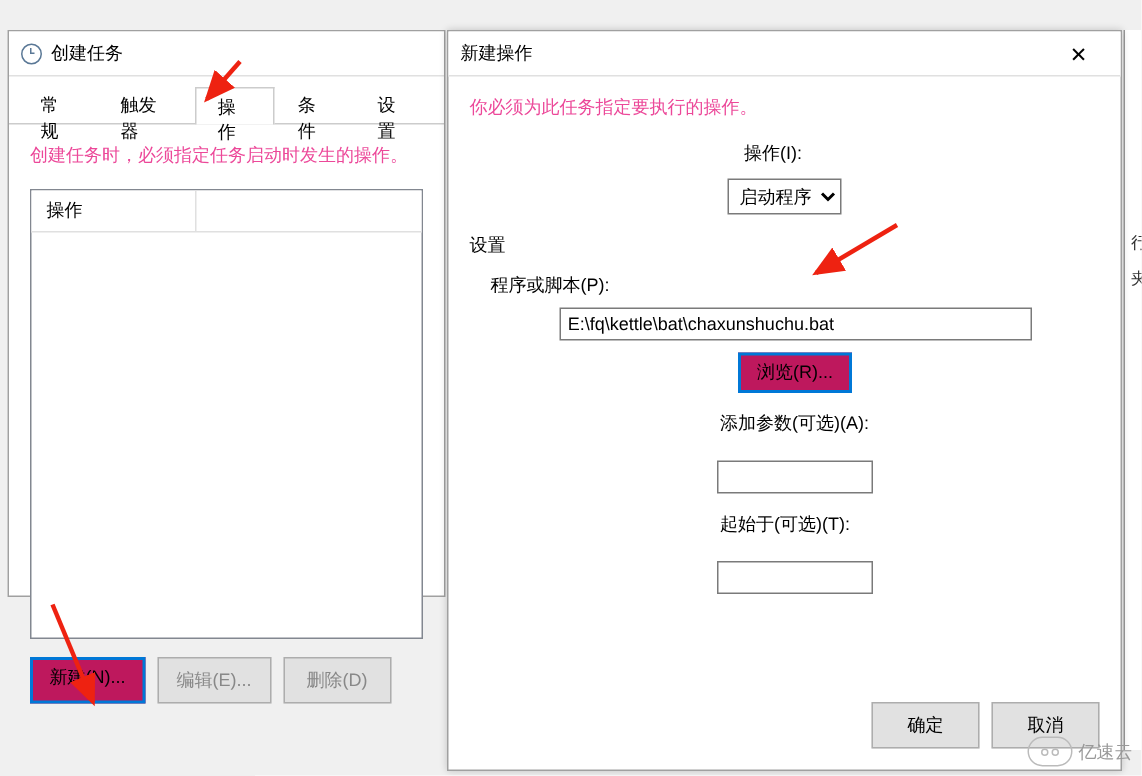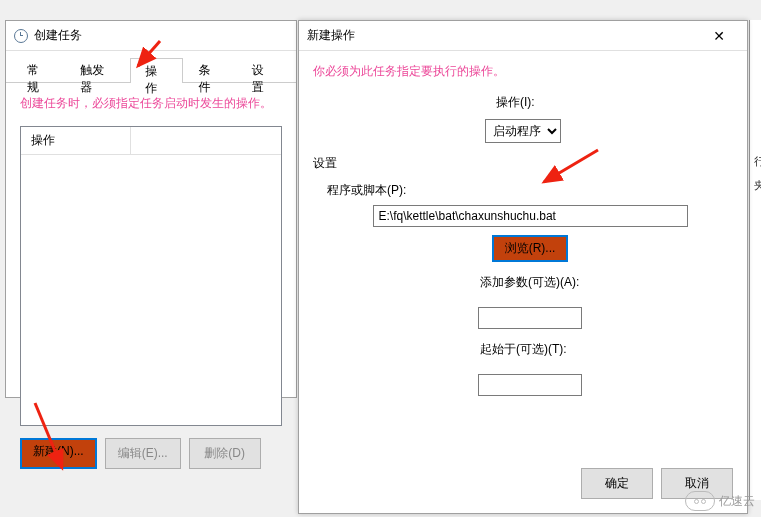--- a/index.html
+++ b/index.html
@@ -24,21 +24,21 @@
     .list-box { border: 1px solid #828790; height: 300px; background: #fff; }
     .list-header { display: flex; background: #fff; border-bottom: 1px solid #e0e0e0; }
     .list-header .col { padding: 5px 10px; border-right: 1px solid #e0e0e0; }
     .col-1 { width: 110px; }
     .col-2 { flex: 1; }
     
     .button-row { display: flex; gap: 8px; margin-top: 12px; }
     .button-row-right { justify-content: flex-end; padding: 14px; }
     
     .btn { padding: 6px 12px; min-width: 72px; background: #e1e1e1; border: 1px solid #adadad; cursor: pointer; text-align: center; }
-    .btn.highlight { border: 2px solid #0078d7; background: #c2410c; padding: 3px 11px; }
+    .btn.highlight { border: 2px solid #0078d7; background: #be185d; padding: 3px 11px; }
     .btn.disabled { color: #888; }
     
     .form-row { display: flex; align-items: center; margin-bottom: 12px; gap: 8px; flex-direction: column; }
     .form-row label { min-width: 54px; }
     .form-row .label-wide { min-width: 100px; }
     
     select { flex: 1; padding: 3px; border: 1px solid #7a7a7a; background: #fff; height: 17px; }
     
     .fieldset-label { margin: 6px 0 10px 0; display: block; }
     .indent { padding-left: 14px; }

